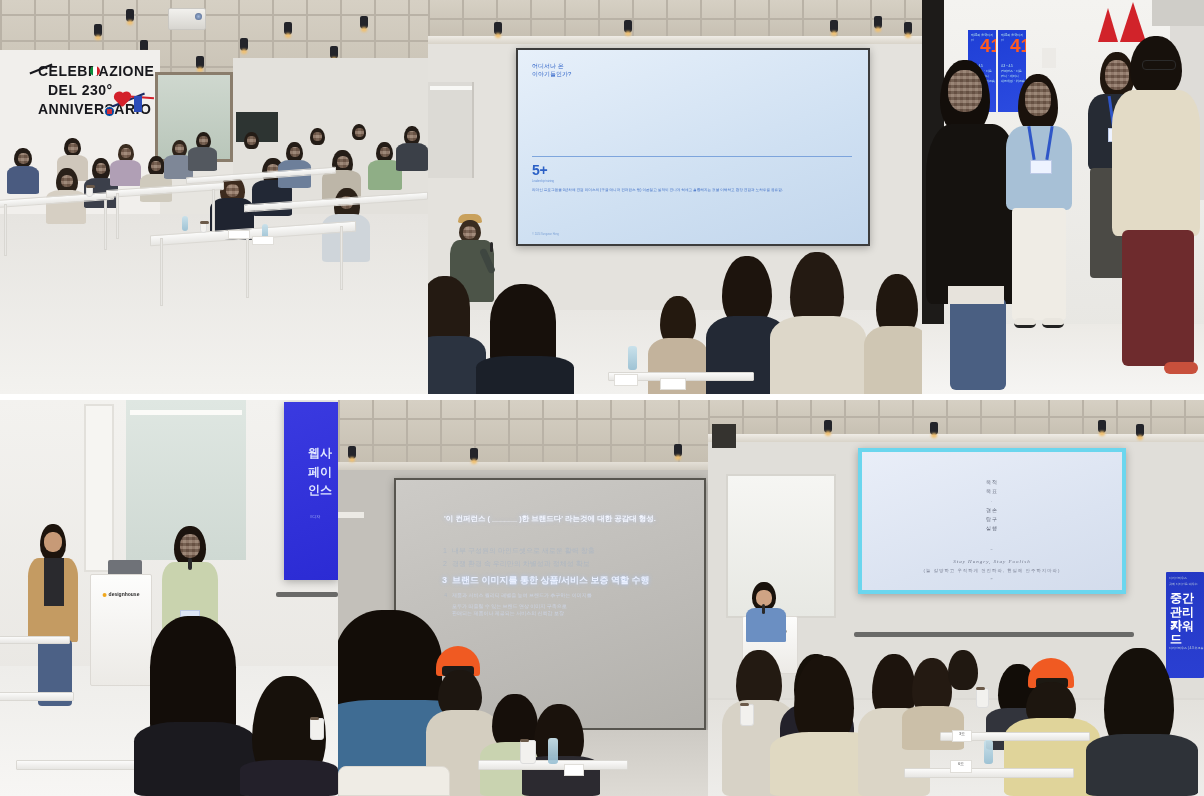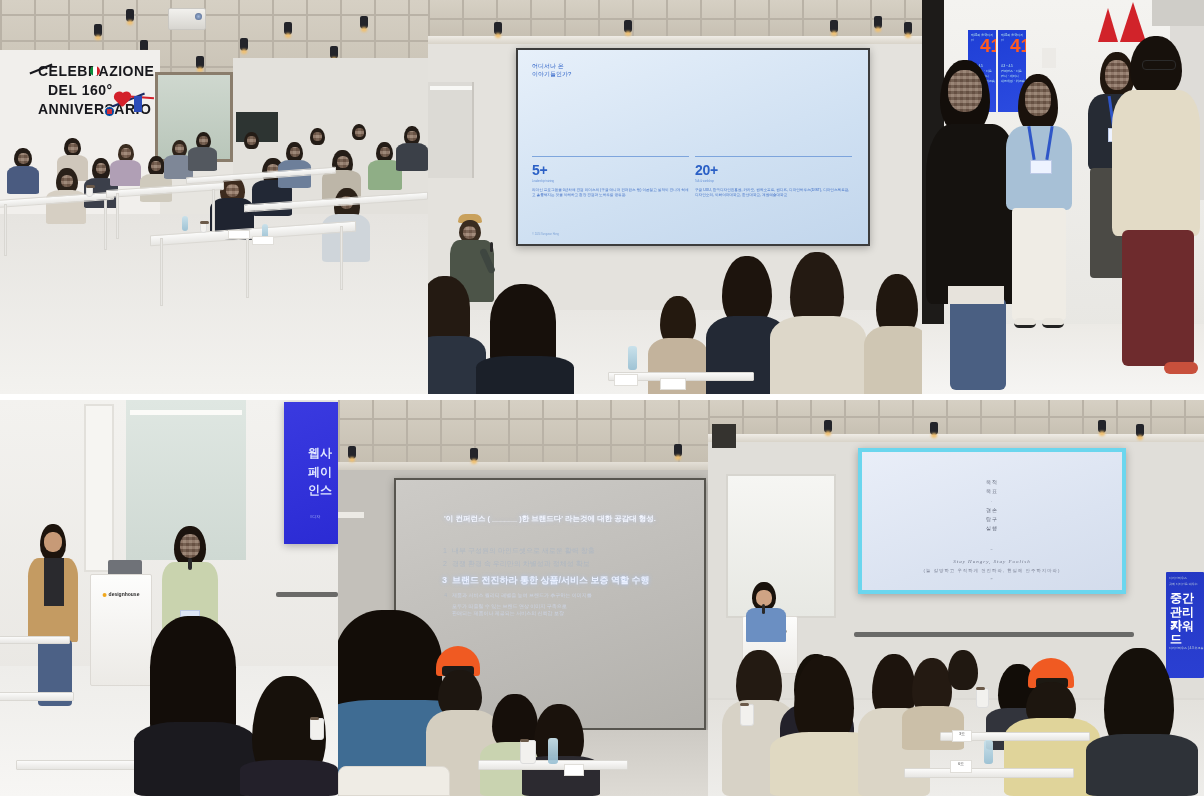--- a/index.html
+++ b/index.html
@@ -152,21 +152,21 @@
     <div class="spot" style="left:310px;top:86px;"></div>
     <div class="spot" style="left:376px;top:62px;"></div>
 
     <div class="wall" style="left:0;top:50px;width:160px;height:230px;background:#f1efec;"></div>
     <div class="wall" style="left:155px;top:72px;width:78px;height:90px;background:linear-gradient(180deg,#cfd8cf,#b9c6ba);border:3px solid #8a7d6c;"></div>
     <div class="wall" style="left:233px;top:58px;width:195px;height:170px;background:#e3e1dc;"></div>
     <div class="wall" style="left:236px;top:112px;width:42px;height:30px;background:#2d3432;"></div>
 
     <div class="mural" style="left:38px;top:62px;font-size:14px;line-height:1.35;">
       <div>CELEBRAZIONE</div>
-      <div class="l2">DEL 160°</div>
+      <div class="l2">DEL 230°</div>
       <div>ANNIVERSARIO</div>
       <div class="slash" style="left:-9px;top:6px;width:24px;"></div>
       <div class="slash" style="left:68px;top:38px;width:40px;background:#1b2a63;"></div>
       <div class="slash" style="left:82px;top:34px;width:34px;background:#d3202a;transform:rotate(4deg);"></div>
     </div>
     <div class="flag-it" style="left:90px;top:66px;"></div>
     <div class="heart" style="left:114px;top:92px;transform:rotate(-45deg) scale(.62);"></div>
     <div class="flag-kr" style="left:104px;top:106px;"></div>
     <div class="wall" style="left:134px;top:96px;width:8px;height:16px;background:#2b4bb8;"></div>
 
@@ -284,26 +284,20 @@
           <div>이야기들인가?</div>
         </div>
 
         <div class="stat-wrap" style="left:14px;top:106px;width:326px;">
           <div class="stat">
             <div class="rule"></div>
             <div class="num" style="font-size:14px;">5+</div>
             <div class="cap" style="font-size:2.6px;margin:2px 0 5px;">Leadership training</div>
             <div class="desc" style="font-size:3.6px;">리더십 프로그램을 0년차에 경험 리더스의 (구글 매니저 컨퍼런스 등) 이론알고 실적이 경나게 썩세고 훌륭해지는 것을 이해하고 현장 경험과 노하우를 공유함.</div>
           </div>
-          <div class="stat">
-            <div class="rule"></div>
-            <div class="num" style="font-size:14px;">20+</div>
-            <div class="cap" style="font-size:2.6px;margin:2px 0 5px;">Talk &amp; workshop</div>
-            <div class="desc" style="font-size:3.6px;">구글 UXU, 한국디자인진흥원, 카카오, 원픽소프트, 원디즈, 디자인하우스(DIST), 디자인스펙트럼, 디자인소리, 이화여자대학교, 한성대학교, 계원예술대학교</div>
-          </div>
         </div>
 
         <div class="sl-credit" style="left:14px;bottom:8px;font-size:2.6px;">© 2024 Sungwan Hong</div>
       </div>
     </div>
 
     <div class="person" style="left:22px;top:218px;">
       <div style="position:absolute;left:8px;top:-4px;width:24px;height:9px;background:#c9a15c;border-radius:8px 8px 2px 2px;"></div>
       <div class="head" style="left:9px;top:2px;width:22px;height:22px;background:#3a2c20;"></div>
       <div class="blurface" style="left:13px;top:8px;width:13px;height:13px;"></div>
@@ -408,21 +402,21 @@
   </div>
 
   <div class="vgap" style="left:0;top:394px;width:1204px;height:6px;"></div>
 
   <div class="panel" style="left:0;top:400px;width:338px;height:396px;background:#eeece8;">
     <div class="wall" style="left:0;top:0;width:338px;height:300px;background:linear-gradient(180deg,#f3f2ef,#e9e7e3);"></div>
     <div class="wall" style="left:84px;top:4px;width:30px;height:168px;background:#f6f5f2;border:2px solid #e2e0db;"></div>
     <div class="wall" style="left:126px;top:0;width:120px;height:160px;background:linear-gradient(180deg,#dfe7e2,#cfd9d3);"></div>
     <div class="wall" style="left:130px;top:10px;width:112px;height:5px;background:#fbfbf8;"></div>
 
-    <div class="screen" style="left:284px;top:2px;width:54px;height:142px;background:linear-gradient(160deg,#3a3ae0,#2b2bd4);border:none;">
+    <div class="screen" style="left:284px;top:2px;width:54px;height:178px;background:linear-gradient(160deg,#3a3ae0,#2b2bd4);border:none;">
       <div class="slide">
         <div style="position:absolute;left:24px;top:42px;color:#dfe6ff;font-size:12px;font-weight:700;line-height:1.55;">
           <div>웹사</div>
           <div>페이</div>
           <div>인스</div>
         </div>
         <div style="position:absolute;left:26px;top:112px;color:#aebcf7;font-size:4px;">#디자</div>
       </div>
     </div>
     <div class="screen-roll" style="left:276px;top:192px;width:62px;"></div>
@@ -482,21 +476,21 @@
           <div class="dk-row">
             <span class="dk-n dk-dim" style="font-size:7px;">1</span>
             <span class="dk-dim" style="font-size:7px;">내부 구성원의 마인드셋으로 새로운 활력 창출</span>
           </div>
           <div class="dk-row">
             <span class="dk-n dk-dim" style="font-size:7px;">2</span>
             <span class="dk-dim" style="font-size:7px;">경쟁 환경 속 우리만의 차별성과 정체성 확보</span>
           </div>
           <div class="dk-row" style="margin-top:5px;margin-bottom:5px;">
             <span class="dk-n dk-hi" style="font-size:9px;">3</span>
-            <span class="dk-hi" style="font-size:9px;">브랜드 전진하라 통한 상품/서비스 보증 역할 수행</span>
+            <span class="dk-hi" style="font-size:9px;">브랜드 이미지를 통한 상품/서비스 보증 역할 수행</span>
           </div>
           <div class="dk-row">
             <span class="dk-n dk-dim" style="font-size:5px;">4</span>
             <span class="dk-small" style="font-size:5px;">제품과 서비스 퀄리티 레벨을 높여 브랜드가 추구하는 이미지를</span>
           </div>
           <div class="dk-small" style="font-size:5px;margin-left:12px;">모두가 떠올릴 수 있는 브랜드 연상 이미지 구축으로</div>
           <div class="dk-small" style="font-size:5px;margin-left:12px;">판매되는 제품이나 제공되는 서비스의 신뢰감 보장</div>
         </div>
       </div>
     </div>

